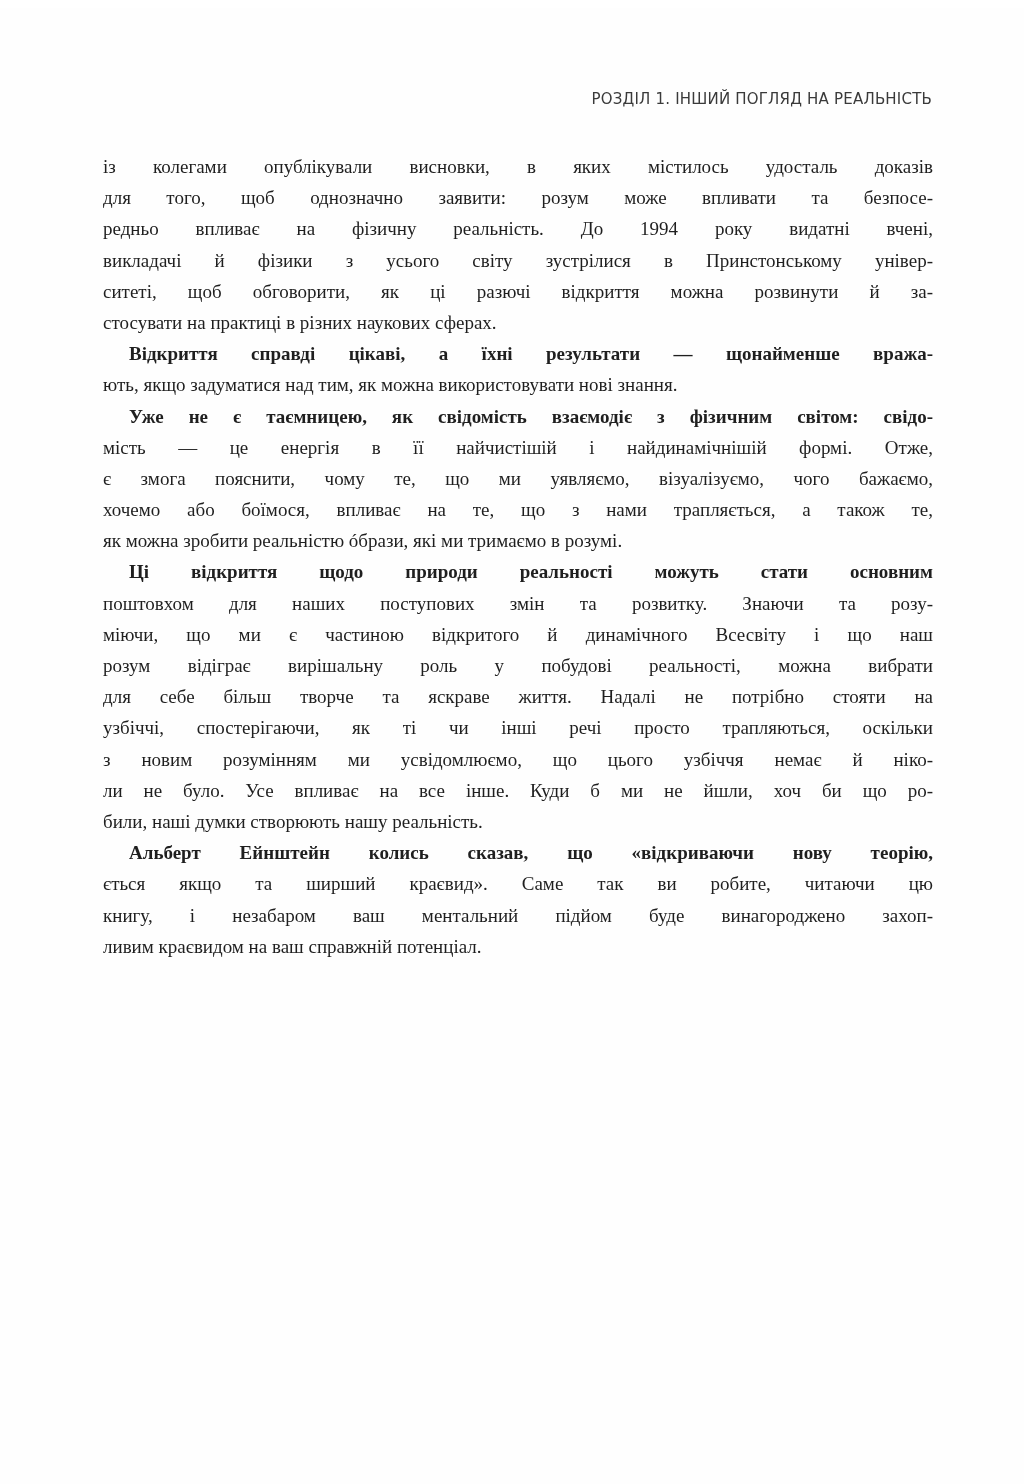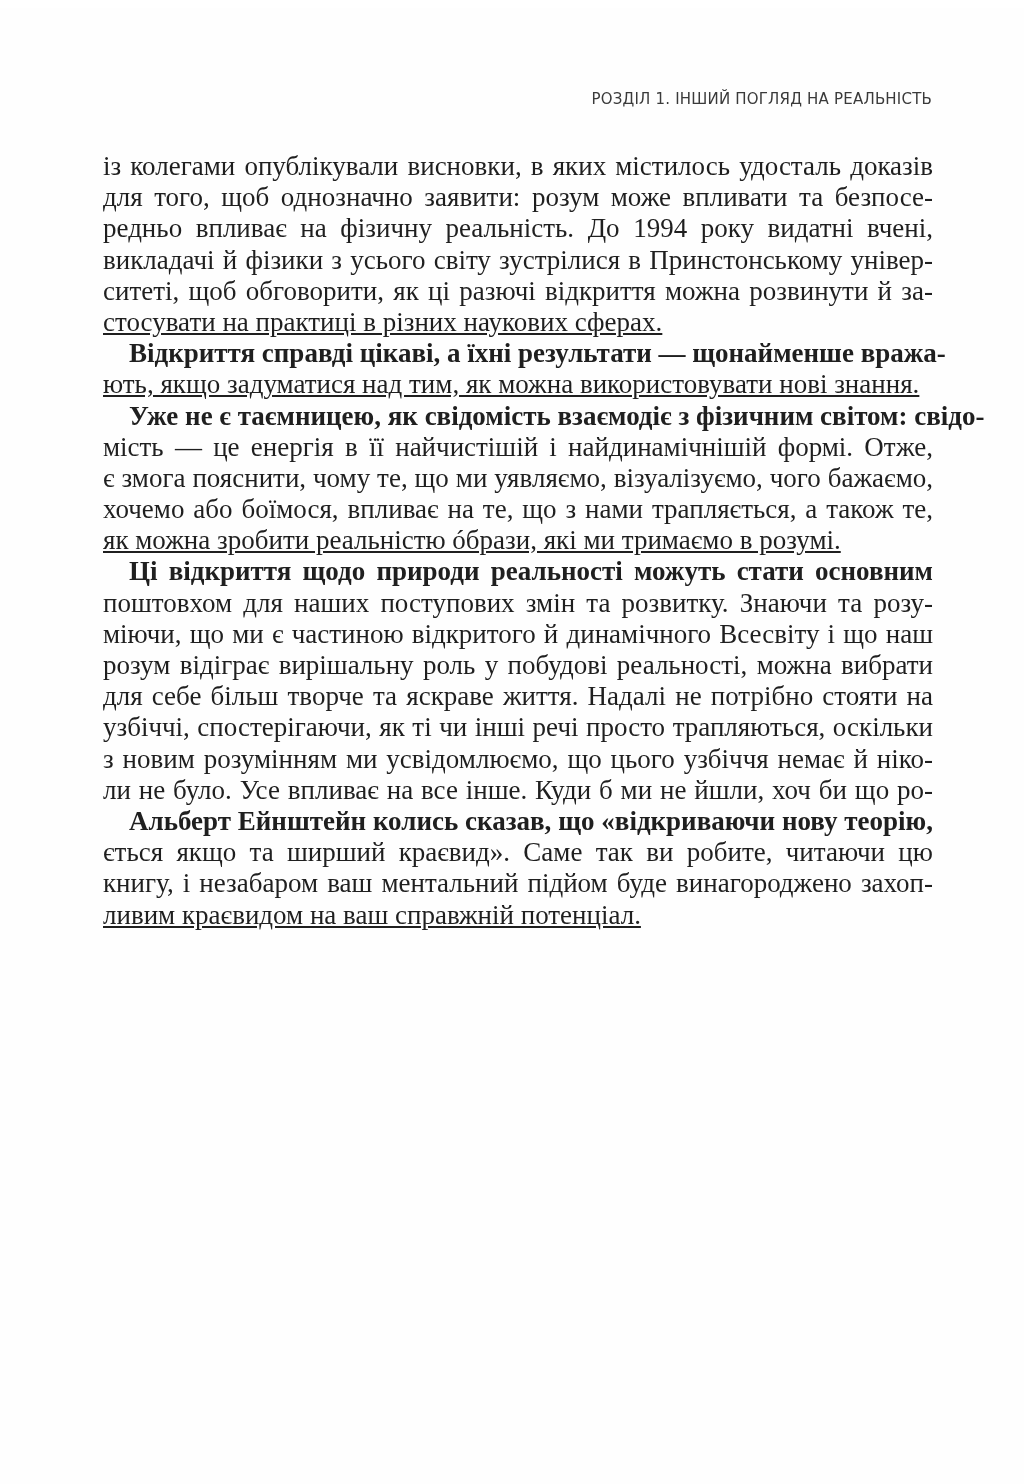--- a/index.html
+++ b/index.html
@@ -31,34 +31,33 @@
       color: #3a3a3a;
       font-weight: normal;
       white-space: nowrap;
     }
     .body-text {
       position: absolute;
       left: 103px;
       top: 143px;
       width: 830px;
       font-family: "Liberation Serif", "DejaVu Serif", serif;
-      font-size: 27px;
+      font-size: 19px;
       line-height: 31.2px;
       color: #1f1f1f;
     }
     .line {
       display: block;
       white-space: nowrap;
       text-align: justify;
       text-align-last: justify;
       height: 31.2px;
     }
     .line.last {
       text-align-last: left;
-      text-decoration: underline;
     }
     .line.indent {
       padding-left: 26px;
       font-weight: bold;
     }
   </style>
 </head>
 <body>
 
 <div class="page">
@@ -91,20 +90,21 @@
 
     <div>
       <span class="line indent">Ці відкриття щодо природи реальності можуть стати основним</span>
       <span class="line">поштовхом для наших поступових змін та розвитку. Знаючи та розу-</span>
       <span class="line">міючи, що ми є частиною відкритого й динамічного Всесвіту і що наш</span>
       <span class="line">розум відіграє вирішальну роль у побудові реальності, можна вибрати</span>
       <span class="line">для себе більш творче та яскраве життя. Надалі не потрібно стояти на</span>
       <span class="line">узбіччі, спостерігаючи, як ті чи інші речі просто трапляються, оскільки</span>
       <span class="line">з новим розумінням ми усвідомлюємо, що цього узбіччя немає й ніко-</span>
       <span class="line">ли не було. Усе впливає на все інше. Куди б ми не йшли, хоч би що ро-</span>
+      <span class="line last">били, наші думки створюють нашу реальність.</span>
     </div>
 
     <div>
       <span class="line indent">Альберт Ейнштейн колись сказав, що «відкриваючи нову теорію,</span>
       <span class="line">ється якщо та ширший краєвид». Саме так ви робите, читаючи цю</span>
       <span class="line">книгу, і незабаром ваш ментальний підйом буде винагороджено захоп-</span>
       <span class="line last">ливим краєвидом на ваш справжній потенціал.</span>
     </div>
 
   </div>

